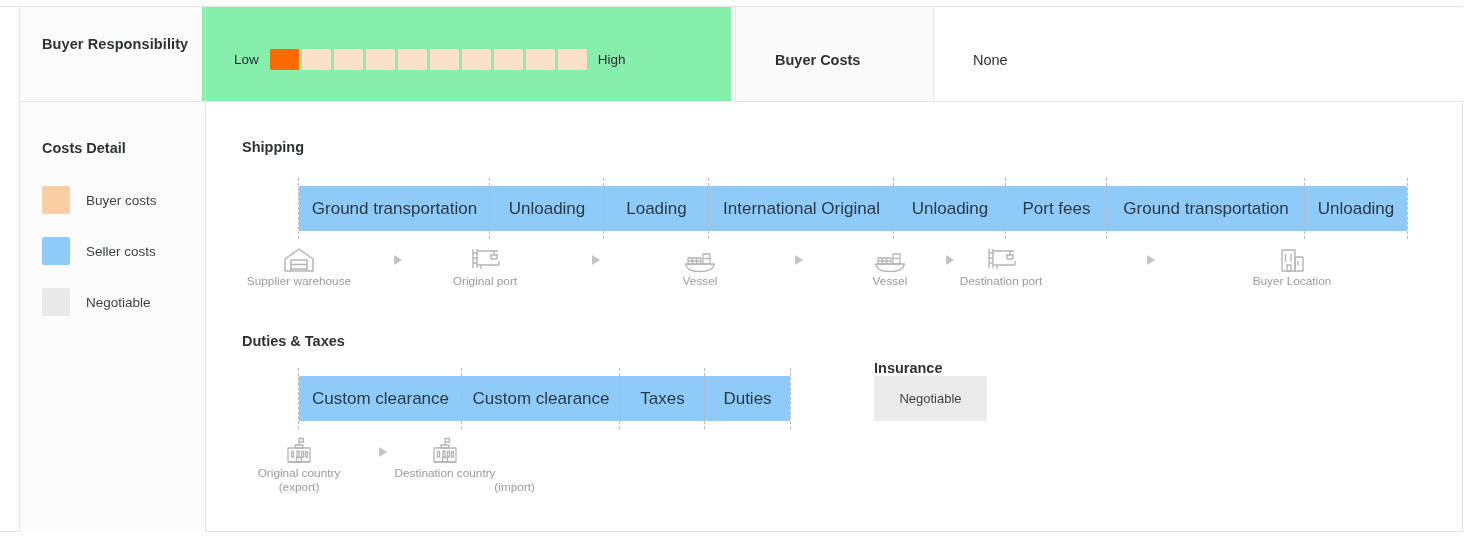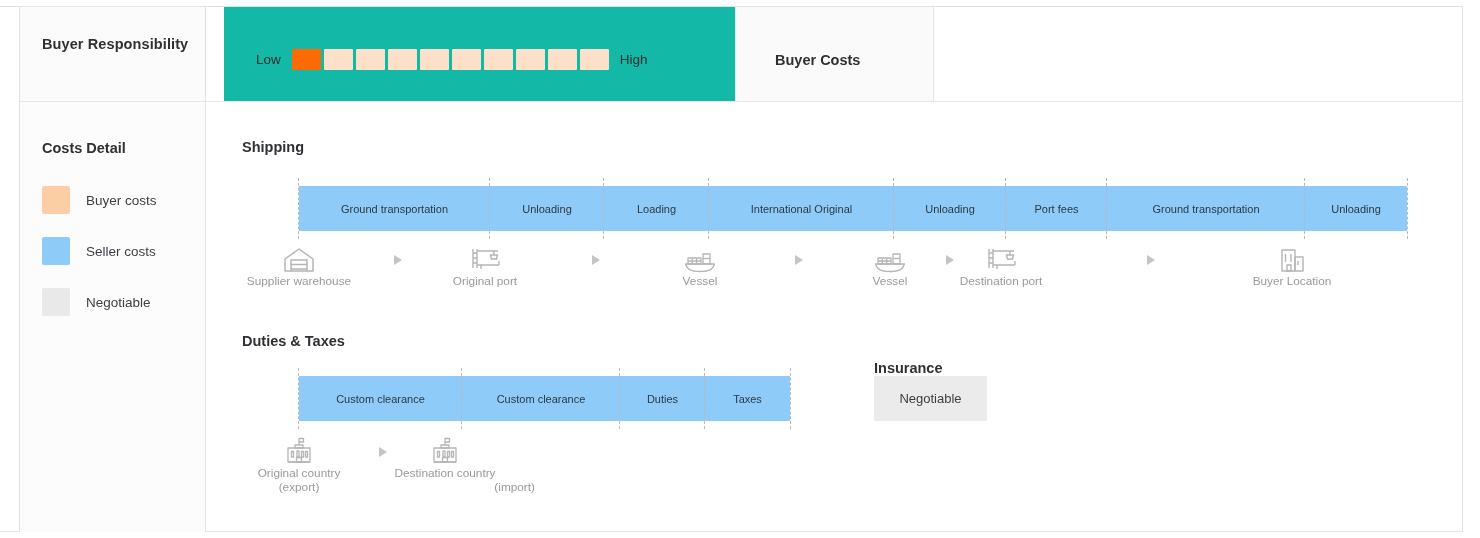--- a/index.html
+++ b/index.html
@@ -24,40 +24,40 @@
               color:#2e3033;line-height:21px;letter-spacing:.1px;}
   .costs-detail-title{position:absolute;left:42px;top:140px;font-size:14.5px;font-weight:bold;color:#2e3033;}
 
   .legend{position:absolute;left:42px;top:186px;}
   .legend-row{display:flex;align-items:center;height:28px;margin-bottom:23px;}
   .legend-sw{width:28px;height:28px;border-radius:2px;margin-right:16px;flex:0 0 auto;}
   .legend-label{font-size:13.5px;color:#3c3f43;white-space:nowrap;}
 
   
   .tabcell{position:absolute;top:7px;height:94px;box-sizing:border-box;}
-  .tab-scale{left:224px;width:529px;background:#14b8a6;}
+  .tab-scale{left:202px;width:529px;background:#86efac;}
   .tab-cost{left:735px;width:199px;background:#fafafa;border-left:1px solid #e6e6e6;border-right:1px solid #e6e6e6;}
   .tab-none{left:934px;width:529px;background:#fff;}
 
   .tab-text{position:absolute;top:45px;font-size:14.5px;color:#2e3033;}
   .tab-text.bold{font-weight:bold;}
 
   .scale-wrap{position:absolute;left:32px;top:42px;display:flex;align-items:center;}
   .scale-cap{font-size:13.5px;color:#2b2d30;font-weight:500;}
   .scale-bar{display:flex;margin:0 11px;}
   .seg{width:29px;height:21px;margin-right:3px;border-radius:1px;}
   .seg:last-child{margin-right:0;}
 
   
   .sec-title{position:absolute;font-size:14.5px;font-weight:bold;color:#2e3033;}
 
   .bar{position:absolute;display:flex;height:45px;border-radius:1px;overflow:visible;}
   .bar-seg{position:relative;display:flex;align-items:center;justify-content:center;
            background:#8ecbf8;height:45px;box-sizing:border-box;}
-  .bar-seg-label{font-size:11px;color:#2b3a45;white-space:nowrap;}
+  .bar-seg-label{font-size:17px;color:#2b3a45;white-space:nowrap;}
   .bar-sep{position:absolute;left:-1px;top:-8px;width:0;height:61px;
            border-left:1.5px dashed #b9b9b9;}
 
   .milestones{position:absolute;}
   .ms{position:absolute;text-align:center;}
   .ms-icon{height:30px;display:flex;align-items:flex-end;justify-content:center;}
   .ms-label{font-size:11.8px;color:#9a9a9a;line-height:14px;white-space:nowrap;}
   .arrow{position:absolute;width:0;height:0;border-left:8px solid #c4c4c4;
          border-top:5.5px solid transparent;border-bottom:5.5px solid transparent;}
 
@@ -94,20 +94,23 @@
           <span class="seg" style="background: rgb(253, 224, 201);"></span>
         </span>
       <span class="scale-cap">High</span>
     </div>
   </div>
 
   <div class="tabcell tab-cost">
     <div class="tab-text bold" style="left:39px;">Buyer Costs</div>
   </div>
 
+  <div class="tabcell tab-none">
+    <div class="tab-text" style="left:39px;">None</div>
+  </div>
 
   <div class="hdr-divider"></div>
   <div class="side-divider"></div>
 
   <div class="side-title">Buyer Responsibility</div>
   <div class="costs-detail-title">Costs Detail</div>
   <div class="legend" id="legend">
       <div class="legend-row">
         <span class="legend-sw" style="background: rgb(251, 207, 163);"></span>
         <span class="legend-label">Buyer costs</span>
@@ -249,25 +252,25 @@
   <div class="bar" id="duties-bar" style="left:299px;top:376px;">
       <div class="bar-seg" style="width: 163px; background: rgb(142, 203, 248);">
         <span class="bar-seg-label">Custom clearance</span>
       </div>
       <div class="bar-seg" style="width: 158px; background: rgb(142, 203, 248);">
         <span class="bar-sep"></span>
         <span class="bar-seg-label">Custom clearance</span>
       </div>
       <div class="bar-seg" style="width: 85px; background: rgb(142, 203, 248);">
         <span class="bar-sep"></span>
+        <span class="bar-seg-label">Taxes</span>
+      </div>
+      <div class="bar-seg" style="width: 85px; background: rgb(142, 203, 248);">
+        <span class="bar-sep"></span>
         <span class="bar-seg-label">Duties</span>
-      </div>
-      <div class="bar-seg" style="width: 85px; background: rgb(142, 203, 248);">
-        <span class="bar-sep"></span>
-        <span class="bar-seg-label">Taxes</span>
       </div>
       <span class="bar-sep" style="left: -1px; position: absolute;"></span>
       <span class="bar-sep" style="left: auto; right: -1px; position: absolute;"></span>
     </div>
   <div class="milestones" id="duties-milestones" style="left:0;top:436px;">
       <div class="ms" style="left: 209px; width: 180px;">
         <div class="ms-icon">
           <svg width="30" height="30" viewBox="0 0 30 30">
             <g fill="none" stroke="#b5b5b5" stroke-width="1.3" stroke-linejoin="round">
               <path d="M15 2 V9"></path>

